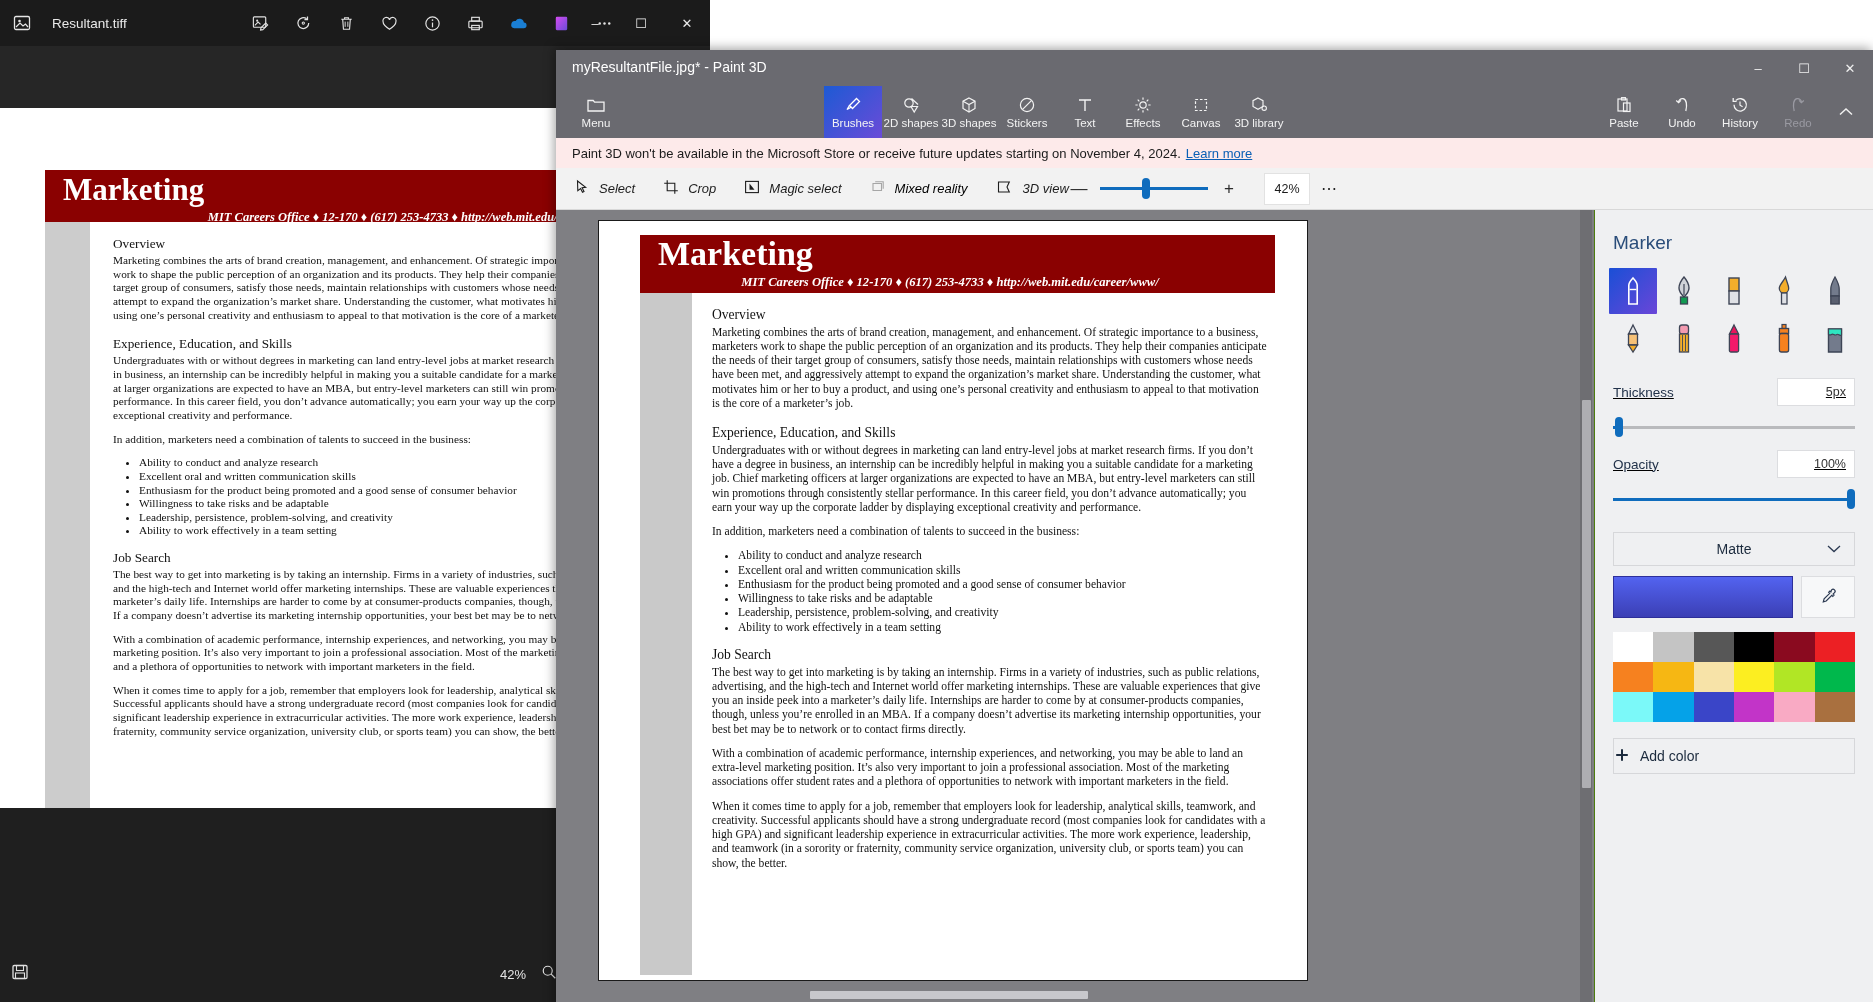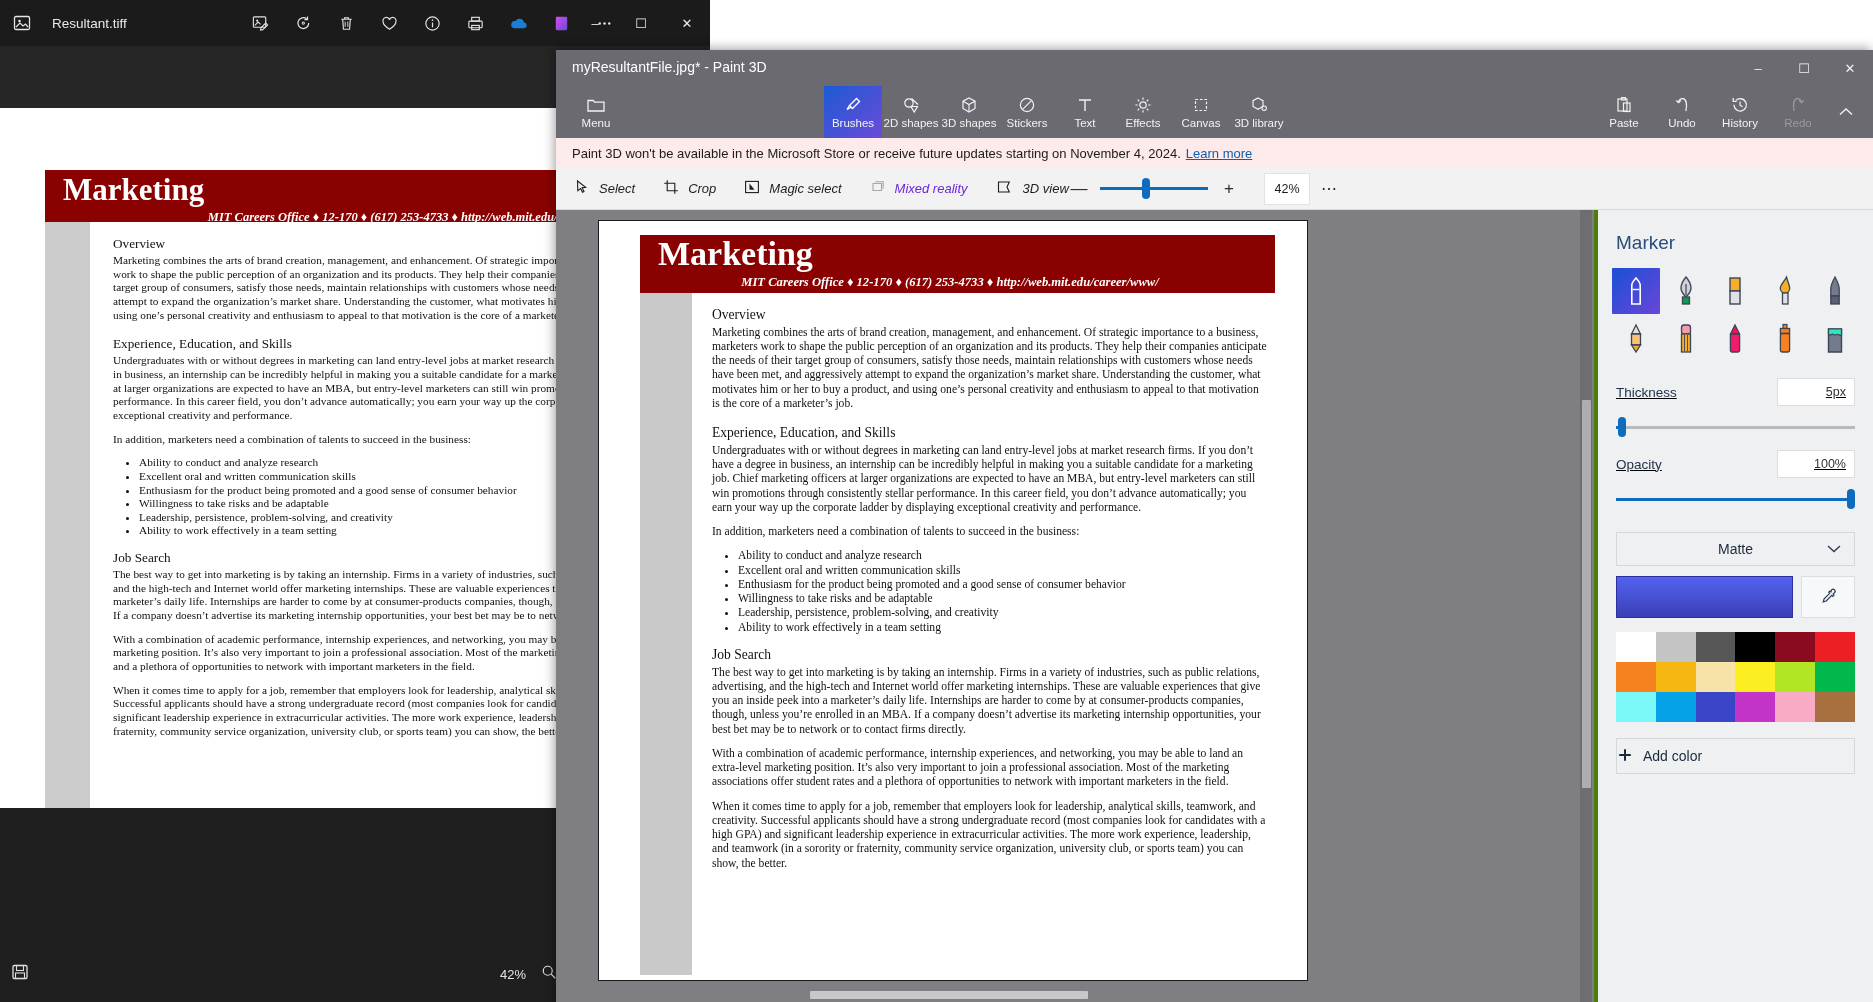--- a/index.html
+++ b/index.html
@@ -46,39 +46,39 @@
   .rb-chev { width:38px; display:flex; align-items:center; justify-content:center; color:#f0f0f0; }
 
   .p3d-banner { height:30px; background:#fdeaea; display:flex; align-items:center; padding-left:16px;
                 font-size:13px; color:#1b1b1b; }
   .p3d-banner a { color:#0a5fb5; margin-left:5px; text-decoration:underline; }
 
   .p3d-toolstrip { position:relative; height:42px; background:#f2f2f2; display:flex; align-items:center;
                    border-bottom:1px solid #d8d8d8; }
   .ts-item { display:flex; align-items:center; gap:9px; padding:0 14px; height:42px; color:#1d1d1d; font-size:13px;font-style:italic; }
   .ts-item.first { padding-left:18px; }
-  .ts-item.disabled { color:#6d28d9; }
+  .ts-item.disabled { color:#000000; }
   .ts-zoom { position:absolute; left:512px; display:flex; align-items:center; gap:10px; height:42px; }
   .zoom-minus, .zoom-plus { width:22px; text-align:center; color:#2b2b2b; font-size:17px; }
   .zoom-track { position:relative; width:108px; height:3px; background:#0f6cbd; }
   .zoom-thumb { position:absolute; left:42px; top:-9px; width:8px; height:21px; background:#0f6cbd; border-radius:4px; }
   .zoom-pct { position:absolute; left:708px; top:5px; width:46px; height:32px; background:#ffffff; border:1px solid #e2e2e2;
               display:flex; align-items:center; justify-content:center; font-size:12.5px; color:#1b1b1b; }
   .ts-dots { position:absolute; left:756px; width:34px; text-align:center; color:#222; font-size:16px; }
 
   .p3d-main { position:relative; height:792px; background:#f2f2f2; }
   .canvas-area { position:absolute; left:0; top:0; width:1038px; height:792px; background:#7f7f83; }
   .canvas-frame { position:absolute; left:42px; top:10px; width:710px; height:761px; background:#ffffff;
                   border:1px solid #1a1a1a; overflow:hidden; }
   .canvas-vscroll { position:absolute; right:2px; top:0; width:12px; height:792px; background:#6e6e72; }
   .canvas-vthumb { position:absolute; right:3px; top:190px; width:9px; height:388px; background:#aeaeb2; border-radius:1px; }
   .canvas-hthumb { position:absolute; left:254px; bottom:3px; width:278px; height:8px; background:#c8c8cc; border-radius:1px; }
 
   
-  .p3d-panel { position:absolute; right:0; top:0; width:279px; height:792px; background:#eff0f2; border-left:4px solid #4d7c0f; }
+  .p3d-panel { position:absolute; right:0; top:0; width:279px; height:792px; background:#eff0f2; border-left:1px solid #4d7c0f; }
   .panel-title { padding:22px 0 14px 18px; color:#2a4d7a; font-size:19px; }
   .tool-grid { display:grid; grid-template-columns:repeat(5,1fr); gap:2px 2px; padding:0 14px; }
   .tool-cell { height:46px; display:flex; align-items:center; justify-content:center; border-radius:1px; }
   .tool-cell.selected { background:linear-gradient(135deg,#1a4fd6,#6a46d8); }
   .field-row { display:flex; align-items:center; justify-content:space-between; padding:16px 18px 0 18px;text-decoration:underline; }
   .field-label { font-size:13.5px; color:#22324a; }
   .field-box { width:78px; height:28px; background:#fff; border:1px solid #dcdde0; display:flex; align-items:center;
                justify-content:flex-end; padding-right:8px; font-size:12.5px; color:#333; }
   .slider-wrap { position:relative; margin:14px 18px 0 18px; height:14px; }
   .slider-track { position:absolute; top:6px; left:0; right:0; height:3px; background:#b9babd; }

